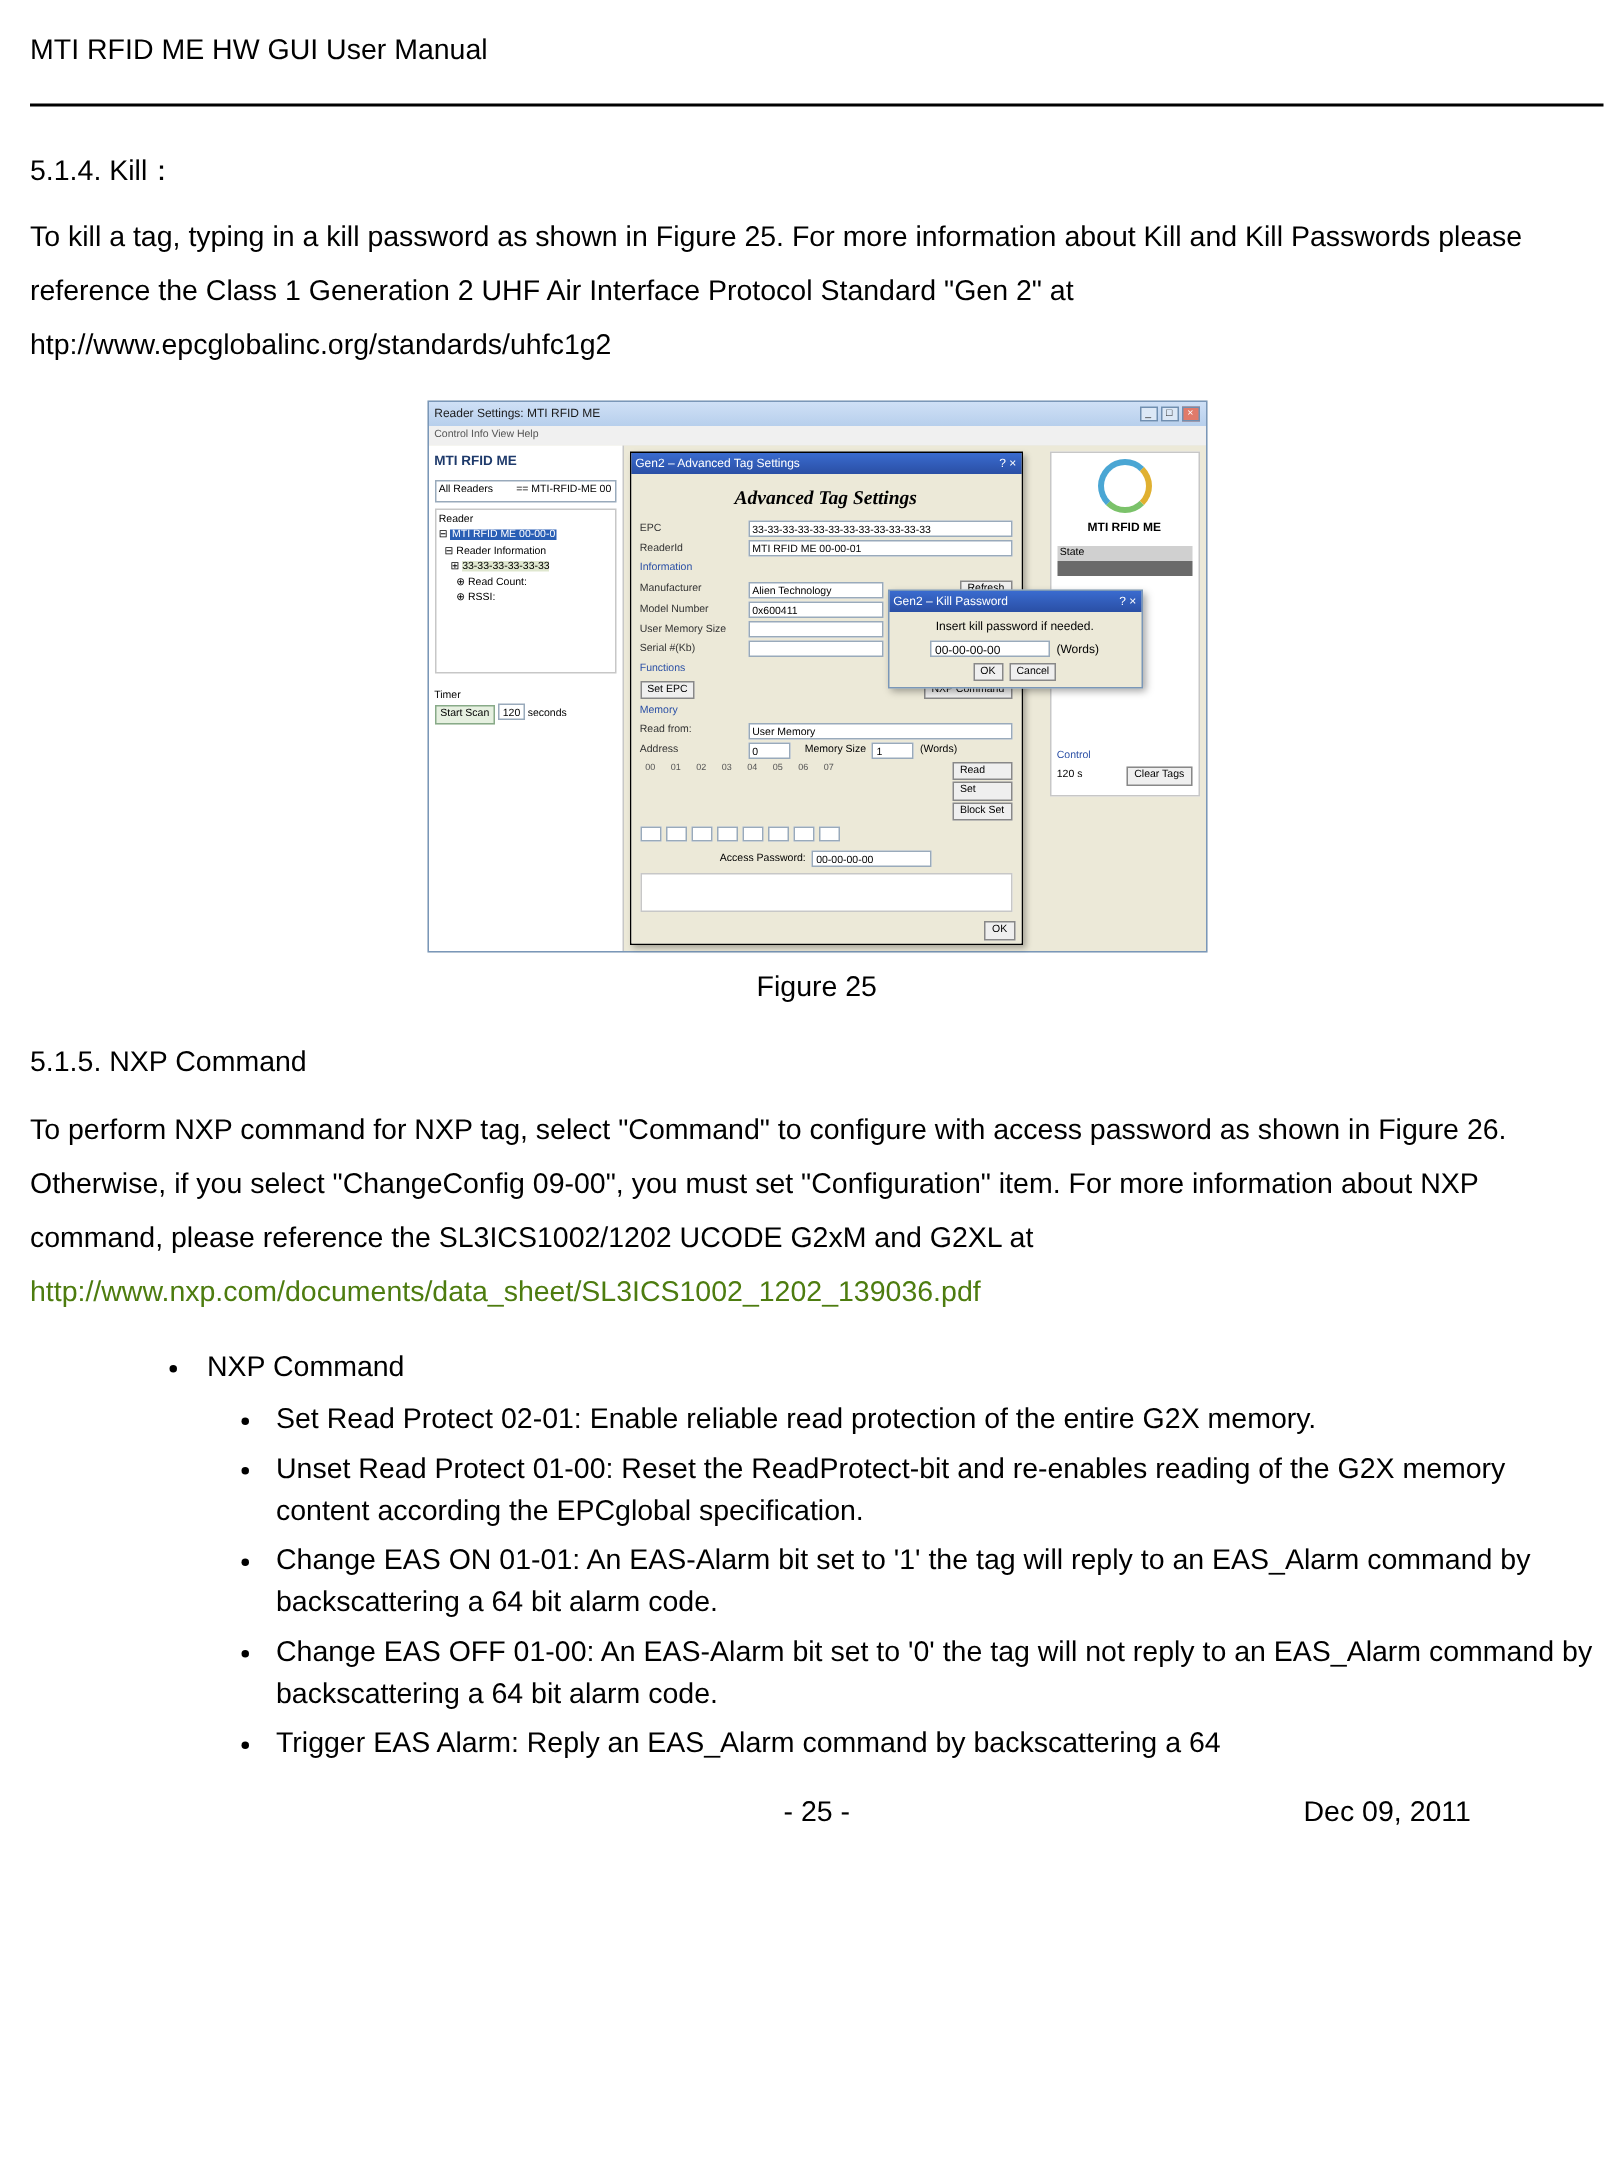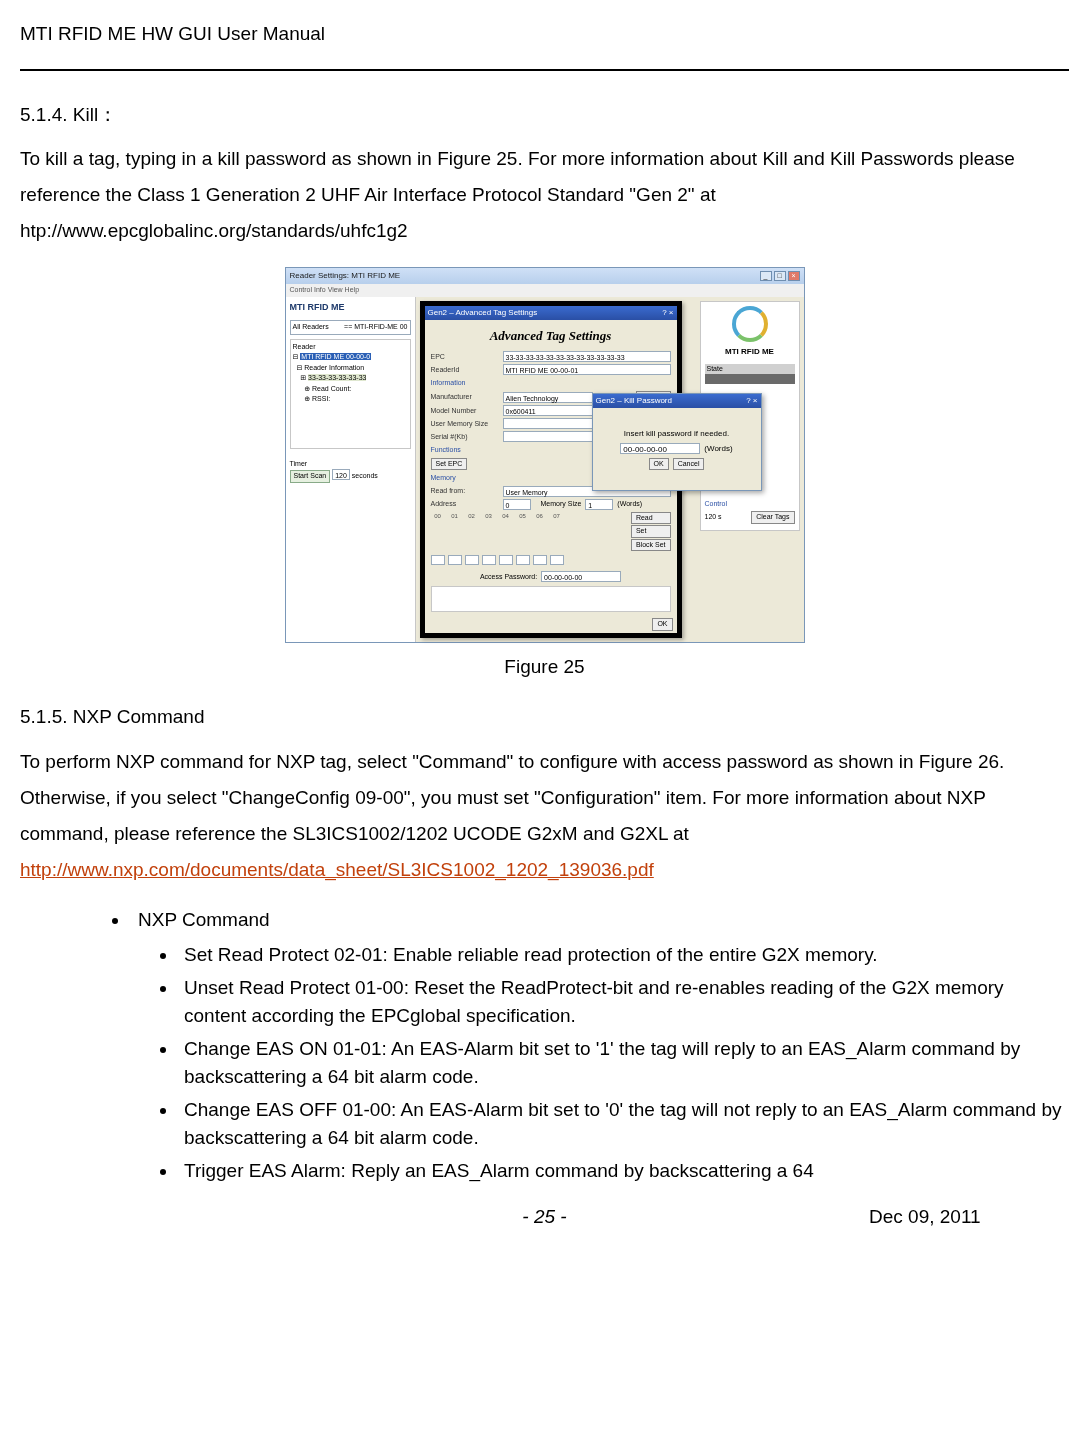--- a/index.html
+++ b/index.html
@@ -103,21 +103,21 @@
   }
   .ss-panel {
     border:1px solid #c7c7c7; background:#fff; padding:2px; font-size:7px; height:110px; overflow:hidden;
   }
   .ss-panel .hl { background:#2a5fb5; color:#fff; padding:0 1px; }
   .ss-panel .line { white-space: nowrap; }
   .ss-timer { margin-top:10px; font-size:7px; }
   .ss-timer .btn { display:inline-block; border:1px solid #8a8; background:#e6f0e0; padding:0 3px; }
   .ss-right { flex:1; position:relative; padding:4px; }
   .ss-dialog {
-    background:#f5f5f0; border:5px solid #000000; box-shadow: 2px 2px 4px rgba(0,0,0,.3);
+    background:#f5f5f0; border:1px solid #000000; box-shadow: 2px 2px 4px rgba(0,0,0,.3);
     font-size:7px;
   }
   .ss-dlg-title {
     background: linear-gradient(#3a6bcf,#2a4fa5); color:#fff; padding:1px 3px;
     display:flex; justify-content:space-between; align-items:center; font-size:8px;
   }
   .ss-dlg-body { padding:4px 6px; background:#ece9d8;}
   .ss-field-row { display:flex; align-items:center; gap:4px; margin:2px 0; }
   .ss-label { width:68px; color:#333; }
   .ss-input { flex:1; background:#fff; border:1px solid #9ab; padding:0 2px; height:11px; line-height:11px; }
@@ -142,32 +142,32 @@
   }
   .ss-state { width:100%; }
   .ss-state-head { background:#d0d0d0; padding:0 2px; }
   .ss-state-row { background:#6a6a6a; color:#6f6; padding:0 2px; height:10px; }
   .ss-ctrl { margin-top:auto; width:100%; }
   .ss-kill-dialog {
     position:absolute; left:176px; top:96px; width:170px;
     border:1px solid #7a97b8; box-shadow:2px 2px 5px rgba(0,0,0,.35);
     background:#ece9d8; z-index:5;
   }
-  .ss-kill-body { padding:20px 6px; display:flex; flex-direction:column; gap:3px; align-items:center; }
+  .ss-kill-body { padding:4px 6px; display:flex; flex-direction:column; gap:3px; align-items:center; }
   .ss-kill-row { display:flex; gap:4px; align-items:center; }
   .ss-foot { display:flex; justify-content:flex-end; padding:2px 4px; background:#ece9d8;}
-  a.link { color:#c2410c; text-decoration: underline; }
+  a.link { color:#4d7c0f; }
   ul.level1 { list-style: disc; margin: 16px 0 0 110px; }
   ul.level1 > li { margin-bottom: 6px; padding-left: 8px; }
   ul.level2 { list-style: disc; margin: 6px 0 0 40px; }
   ul.level2 > li { margin-bottom: 6px; padding-left: 6px; line-height:1.45; }
   .footer-row {
     display:flex; justify-content:space-between; font-size:19px; margin-top:18px;
   }
-  .footer-center { text-align:center; flex:1;font-style:italic; }
+  .footer-center { text-align:center; flex:1; }
   .footer-right { text-align:left; width:200px; }
   .footer-left { width:200px; }
 </style>
 </head>
 <body>
 
 <div class="header-row">
   <div>MTI RFID ME HW GUI User Manual</div>
 </div>
 <hr class="hr-line">

